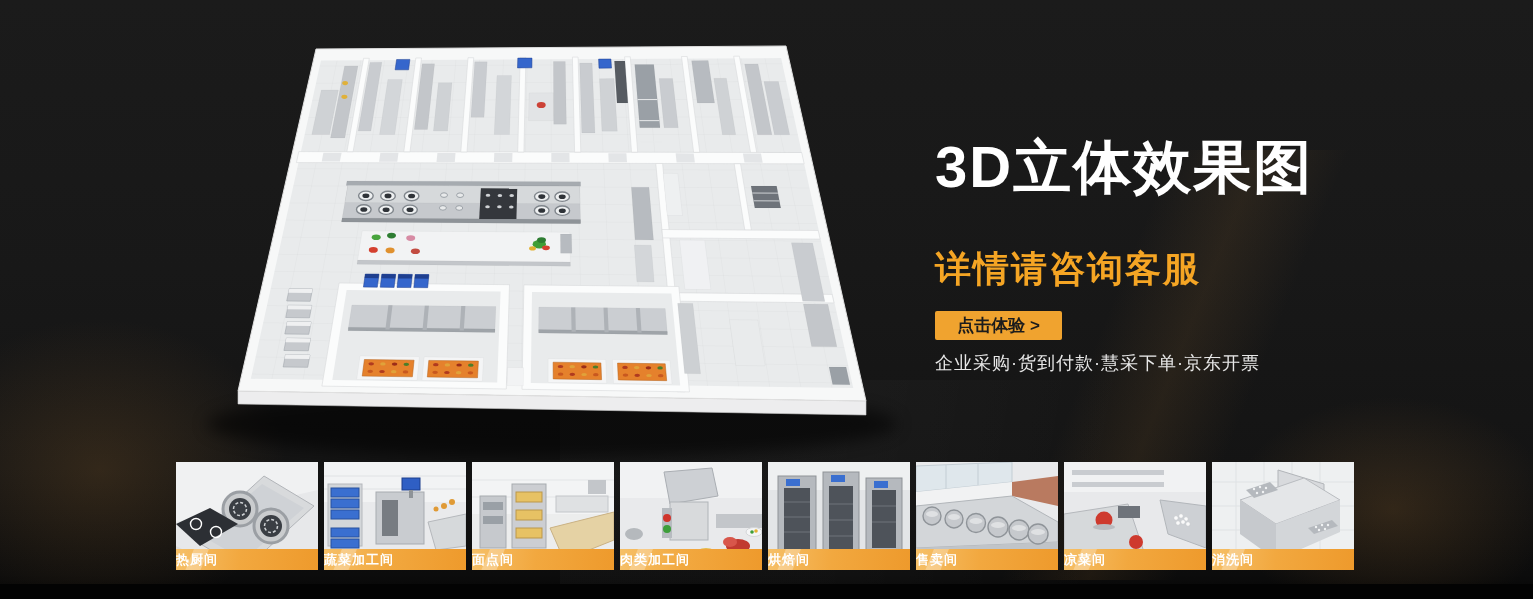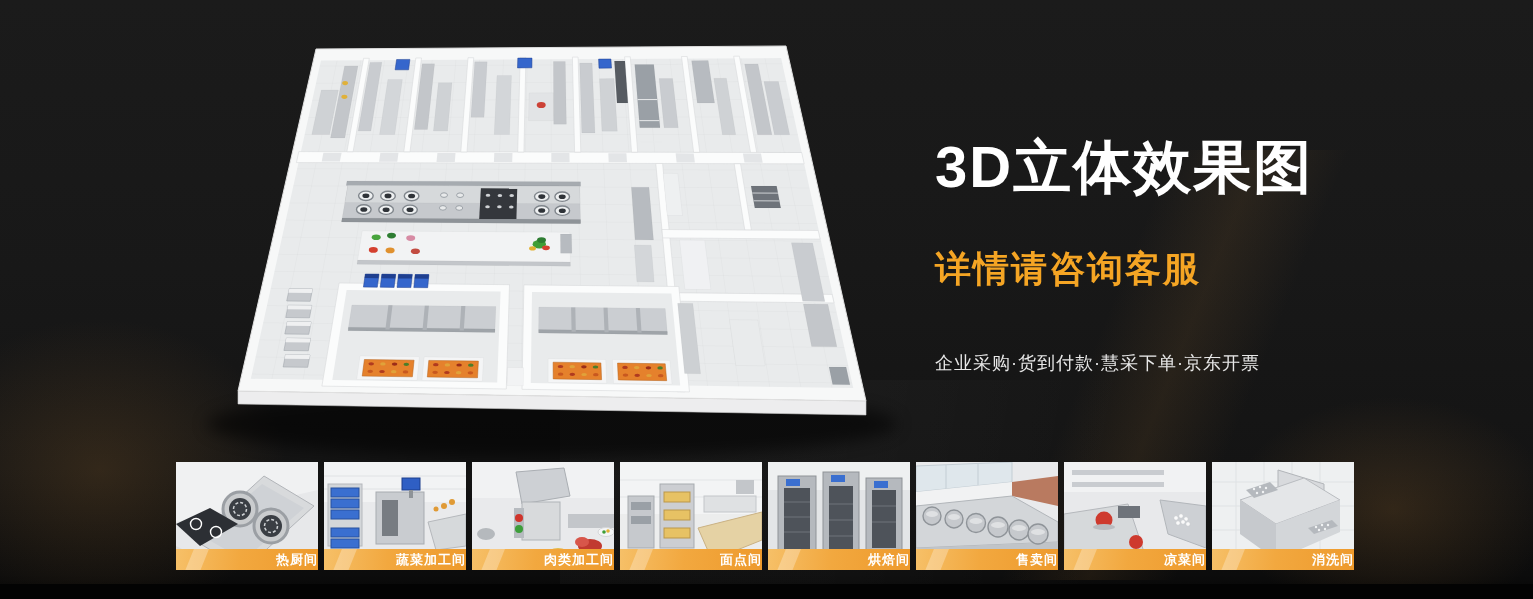--- a/index.html
+++ b/index.html
@@ -32,21 +32,21 @@
   .cta{position:absolute;left:935px;top:311px;width:127px;height:29px;border:none;cursor:pointer;
       font-family:inherit;font-size:17px;font-weight:700;color:#1c1c1c;text-align:center;line-height:29px;
       border-radius:2px;padding:0;}
   .d1{position:absolute;left:935px;top:353px;font-size:18px;line-height:21px;color:#e8e8e8;letter-spacing:1px;}
   .d2{position:absolute;left:935px;top:375px;font-size:18px;line-height:21px;color:#e8e8e8;letter-spacing:1px;}
 
   
   .gal{position:absolute;left:176px;top:462px;display:flex;gap:6px;}
   .tile{position:relative;width:142px;height:108px;overflow:hidden;background:#e9eaec;flex:0 0 auto;cursor:pointer;}
   .tile svg{display:block;}
-  .band{position:absolute;left:0;right:0;bottom:0;height:21px;line-height:21px;text-align:right;
+  .band{position:absolute;left:0;right:0;bottom:0;height:21px;line-height:21px;text-align:left;
       color:#fff;font-size:13px;font-weight:700;letter-spacing:1px;
       background:linear-gradient(95deg,#f6c068 0%,#f2a83f 45%,#ee9a2c 100%);overflow:hidden;}
   .band::before{content:"";position:absolute;left:10%;top:-50%;width:14px;height:200%;
       background:rgba(255,255,255,.28);transform:rotate(22deg);}
 </style>
 </head>
 <body>
 
 <div class="stage">
 
@@ -284,20 +284,21 @@
         <polygon points="287.3,321.6 311.1,321.9 310.4,326.1 286.4,325.8" fill="#eff0f1" stroke="none" stroke-width="0.6"></polygon>
         <polygon points="286.4,338.1 310.5,338.4 308.3,350.8 283.9,350.5" fill="#c6c9cd" stroke="#9aa0a6" stroke-width="0.5"></polygon>
         <polygon points="286.4,338.1 310.5,338.4 309.8,342.6 285.5,342.2" fill="#eff0f1" stroke="none" stroke-width="0.6"></polygon>
         <polygon points="285.5,354.6 310.0,355.0 307.7,367.3 283.1,367.0" fill="#c6c9cd" stroke="#9aa0a6" stroke-width="0.5"></polygon>
         <polygon points="285.5,354.6 310.0,355.0 309.2,359.1 284.7,358.7" fill="#eff0f1" stroke="none" stroke-width="0.6"></polygon>
       </g>
   </svg>
 
   <div class="t2">3D立体效果图</div>
   <div class="sub" style="color:#f5a524;">详情请咨询客服</div>
+  <button class="cta" style="background:#f0a32f;">点击体验 &gt;</button>
   <div class="d1">企业采购·货到付款·慧采下单·京东开票</div>
 
   <div class="gal">
 
     <figure class="tile" style="margin:0">
       <svg width="142" height="108" viewBox="0 0 142 108">
         <rect width="142" height="108" fill="#e7e8ea"></rect>
         <polygon points="0,0 142,0 142,28 0,60" fill="#f0f1f2"></polygon>
         <polygon points="18,78 88,14 138,44 68,108" fill="#d8dadc" stroke="#b2b5b9"></polygon>
         <polygon points="26,74 86,22 128,46 68,98" fill="#cfd2d6"></polygon>
@@ -334,57 +335,57 @@
         <polygon points="104,60 142,52 142,84 112,88" fill="#d6d9db" stroke="#b5b8bc"></polygon>
         <circle cx="120" cy="44" r="3" fill="#e09a35"></circle>
         <circle cx="128" cy="40" r="3" fill="#e09a35"></circle>
         <circle cx="112" cy="47" r="2.5" fill="#e09a35"></circle>
       </svg>
       <figcaption class="band">蔬菜加工间</figcaption>
     </figure>
 
     <figure class="tile" style="margin:0">
       <svg width="142" height="108" viewBox="0 0 142 108">
+        <rect width="142" height="108" fill="#eceded"></rect>
+        <rect width="142" height="52" fill="#f3f4f5"></rect>
+        <line x1="0" y1="18" x2="142" y2="18" stroke="#e3e5e7"></line>
+        <line x1="0" y1="35" x2="142" y2="35" stroke="#e3e5e7"></line>
+        <rect x="8" y="34" width="26" height="52" fill="#c6c9cd" stroke="#a7abb0"></rect>
+        <rect x="11" y="40" width="20" height="8" fill="#9aa0a6"></rect>
+        <rect x="11" y="54" width="20" height="8" fill="#9aa0a6"></rect>
+        <rect x="40" y="22" width="34" height="64" fill="#ccced2" stroke="#a7abb0"></rect>
+        <rect x="44" y="30" width="26" height="10" fill="#e7c264" stroke="#bb974a"></rect>
+        <rect x="44" y="48" width="26" height="10" fill="#e7c264" stroke="#bb974a"></rect>
+        <rect x="44" y="66" width="26" height="10" fill="#e7c264" stroke="#bb974a"></rect>
+        <rect x="84" y="34" width="52" height="16" fill="#dfe1e3" stroke="#c3c6ca"></rect>
+        <rect x="116" y="18" width="18" height="14" fill="#c3c6ca"></rect>
+        <polygon points="78,66 142,50 142,78 92,98" fill="#e5d2a4" stroke="#c9b183"></polygon>
+      </svg>
+      <figcaption class="band">面点间</figcaption>
+    </figure>
+
+    <figure class="tile" style="margin:0">
+      <svg width="142" height="108" viewBox="0 0 142 108">
         <rect width="142" height="108" fill="#e9eaec"></rect>
         <rect width="142" height="36" fill="#f1f2f3"></rect>
         <ellipse cx="14" cy="72" rx="9" ry="6" fill="#b5b9bd"></ellipse>
         <polygon points="44,10 92,6 98,34 50,42" fill="#cdd0d4" stroke="#aaaeb3"></polygon>
         <rect x="50" y="40" width="38" height="38" fill="#d8dadc" stroke="#b0b4b8"></rect>
         <rect x="42" y="46" width="10" height="30" fill="#b7bbc0"></rect>
         <circle cx="47" cy="56" r="4" fill="#cf342b"></circle>
         <circle cx="47" cy="67" r="4" fill="#3d9e3a"></circle>
         <rect x="96" y="52" width="46" height="14" fill="#c3c6ca"></rect>
         <ellipse cx="118" cy="84" rx="12" ry="7" fill="#c13a30"></ellipse>
         <ellipse cx="110" cy="80" rx="7" ry="5" fill="#d8564a"></ellipse>
         <ellipse cx="134" cy="70" rx="8" ry="4.5" fill="#f5f6f7" stroke="#d4d6d8"></ellipse>
         <circle cx="132" cy="70" r="1.8" fill="#3f9e36"></circle>
         <circle cx="136" cy="69" r="1.8" fill="#e2b132"></circle>
         <ellipse cx="86" cy="92" rx="11" ry="6" fill="#e2bd4e"></ellipse>
       </svg>
       <figcaption class="band">肉类加工间</figcaption>
-    </figure>
-
-    <figure class="tile" style="margin:0">
-      <svg width="142" height="108" viewBox="0 0 142 108">
-        <rect width="142" height="108" fill="#eceded"></rect>
-        <rect width="142" height="52" fill="#f3f4f5"></rect>
-        <line x1="0" y1="18" x2="142" y2="18" stroke="#e3e5e7"></line>
-        <line x1="0" y1="35" x2="142" y2="35" stroke="#e3e5e7"></line>
-        <rect x="8" y="34" width="26" height="52" fill="#c6c9cd" stroke="#a7abb0"></rect>
-        <rect x="11" y="40" width="20" height="8" fill="#9aa0a6"></rect>
-        <rect x="11" y="54" width="20" height="8" fill="#9aa0a6"></rect>
-        <rect x="40" y="22" width="34" height="64" fill="#ccced2" stroke="#a7abb0"></rect>
-        <rect x="44" y="30" width="26" height="10" fill="#e7c264" stroke="#bb974a"></rect>
-        <rect x="44" y="48" width="26" height="10" fill="#e7c264" stroke="#bb974a"></rect>
-        <rect x="44" y="66" width="26" height="10" fill="#e7c264" stroke="#bb974a"></rect>
-        <rect x="84" y="34" width="52" height="16" fill="#dfe1e3" stroke="#c3c6ca"></rect>
-        <rect x="116" y="18" width="18" height="14" fill="#c3c6ca"></rect>
-        <polygon points="78,66 142,50 142,78 92,98" fill="#e5d2a4" stroke="#c9b183"></polygon>
-      </svg>
-      <figcaption class="band">面点间</figcaption>
     </figure>
 
     <figure class="tile" style="margin:0">
       <svg width="142" height="108" viewBox="0 0 142 108">
         <rect width="142" height="108" fill="#e3e5e7"></rect>
         <rect width="142" height="28" fill="#eef0f1"></rect>
         <rect x="10" y="14" width="38" height="82" fill="#b5b9be" stroke="#8f9398"></rect>
         <rect x="16" y="26" width="26" height="62" fill="#4e535a"></rect>
         <rect x="18" y="17" width="14" height="7" fill="#3a6fd0"></rect>
         <line x1="16" y1="40" x2="42" y2="40" stroke="#6e747b"></line>

